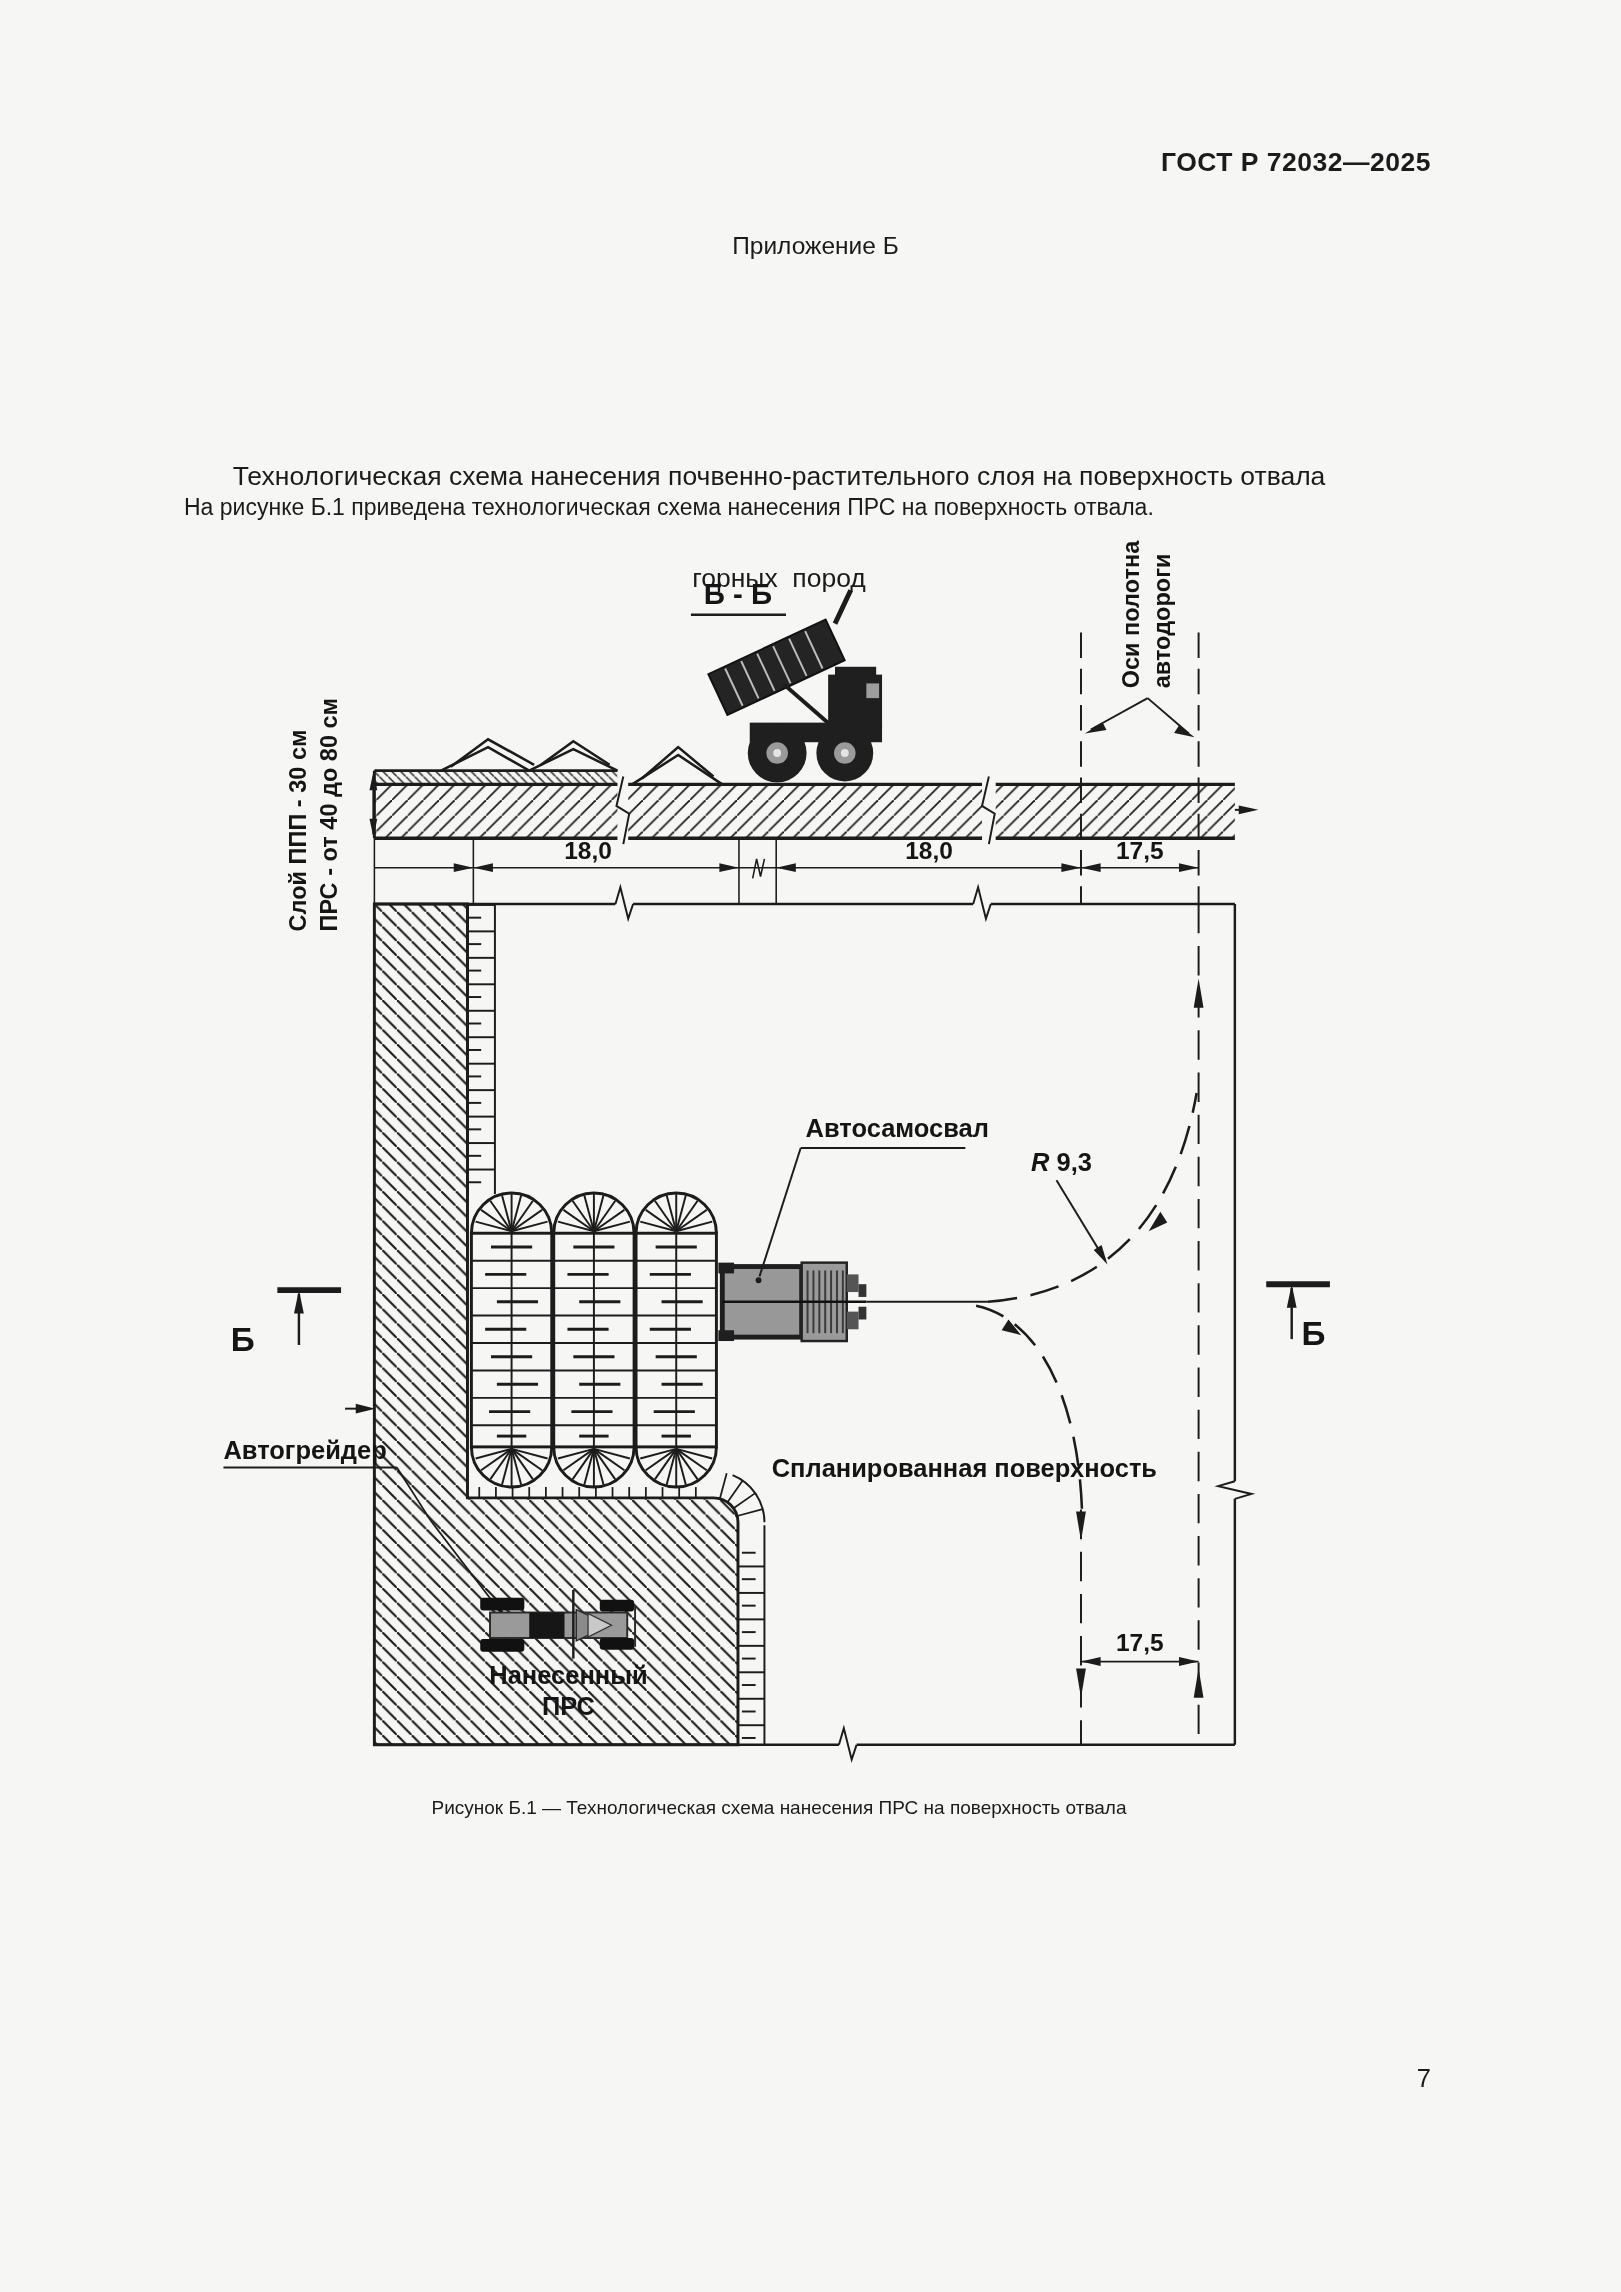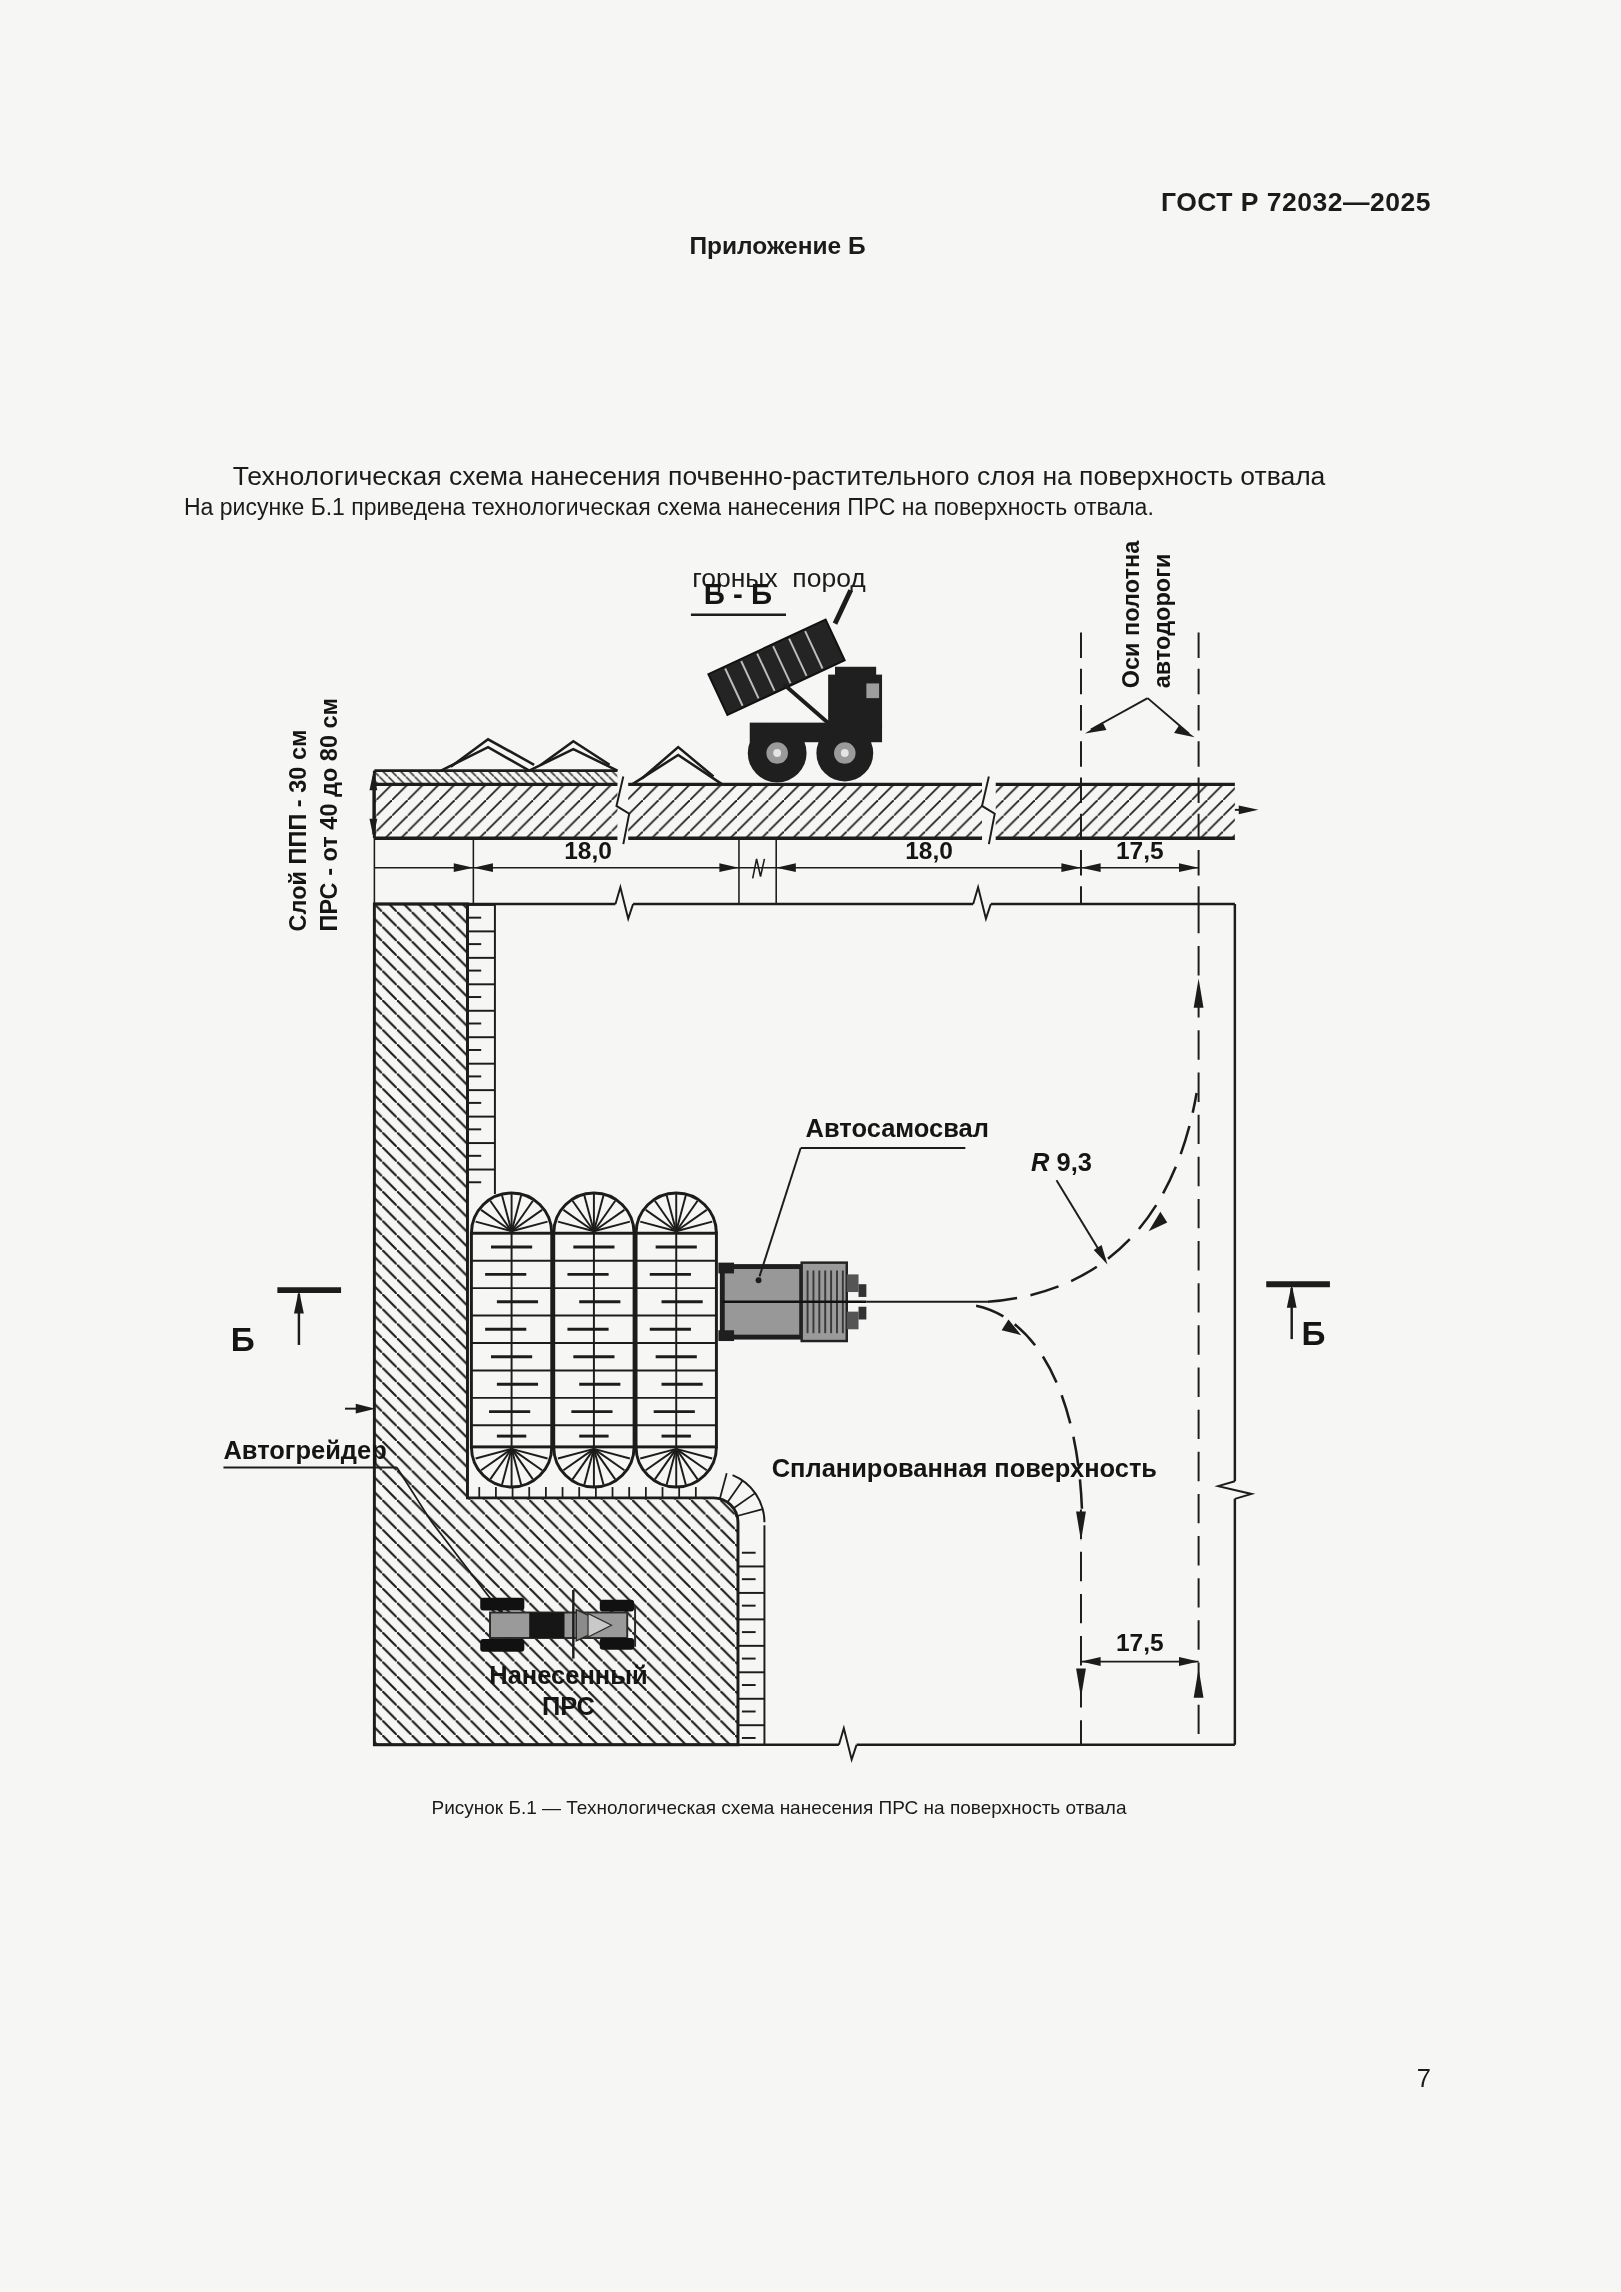--- a/index.html
+++ b/index.html
@@ -1,21 +1,21 @@
 <!DOCTYPE html>
 <html><head>
 <meta charset="utf-8">
 <style>
   html,body{margin:0;padding:0;background:#e8e8e8;}
   .page{position:relative;width:1621px;height:2293px;background:#f6f6f4;
         font-family:"Liberation Sans",sans-serif;color:#1b1b1b;overflow:hidden;}
   .hdr{position:absolute;top:147px;left:137px;width:1294px;text-align:right;
-       font-weight:bold;font-size:26.5px;letter-spacing:0.5px;margin-top:40px;}
+       font-weight:bold;font-size:26.5px;letter-spacing:0.5px;}
   .apx{position:absolute;top:228px;left:0;width:1555px;text-align:center;
-       font-weight:bold;font-size:24.5px;line-height:1.45;}
+       font-weight:normal;font-size:24.5px;line-height:1.45;padding-left:38px;}
   .ttl{position:absolute;top:392px;left:98px;width:1362px;text-align:center;
        font-weight:normal;font-size:26.5px;line-height:1.28;white-space:pre-wrap;}
   .intro{position:absolute;top:494px;left:184px;font-size:23px;}
   .cap{position:absolute;top:1797px;left:98px;width:1362px;text-align:center;font-size:19px;}
   .pno{position:absolute;top:2064px;left:1117px;width:314px;text-align:right;font-size:25.5px;}
   svg{position:absolute;top:0;left:0;font-family:"Liberation Sans",sans-serif;}
   svg text{fill:#151515;}
   .lbl{font-size:26px;font-weight:bold;}
   .dim{font-size:25px;font-weight:bold;}
   .rot{font-size:24px;font-weight:bold;}

